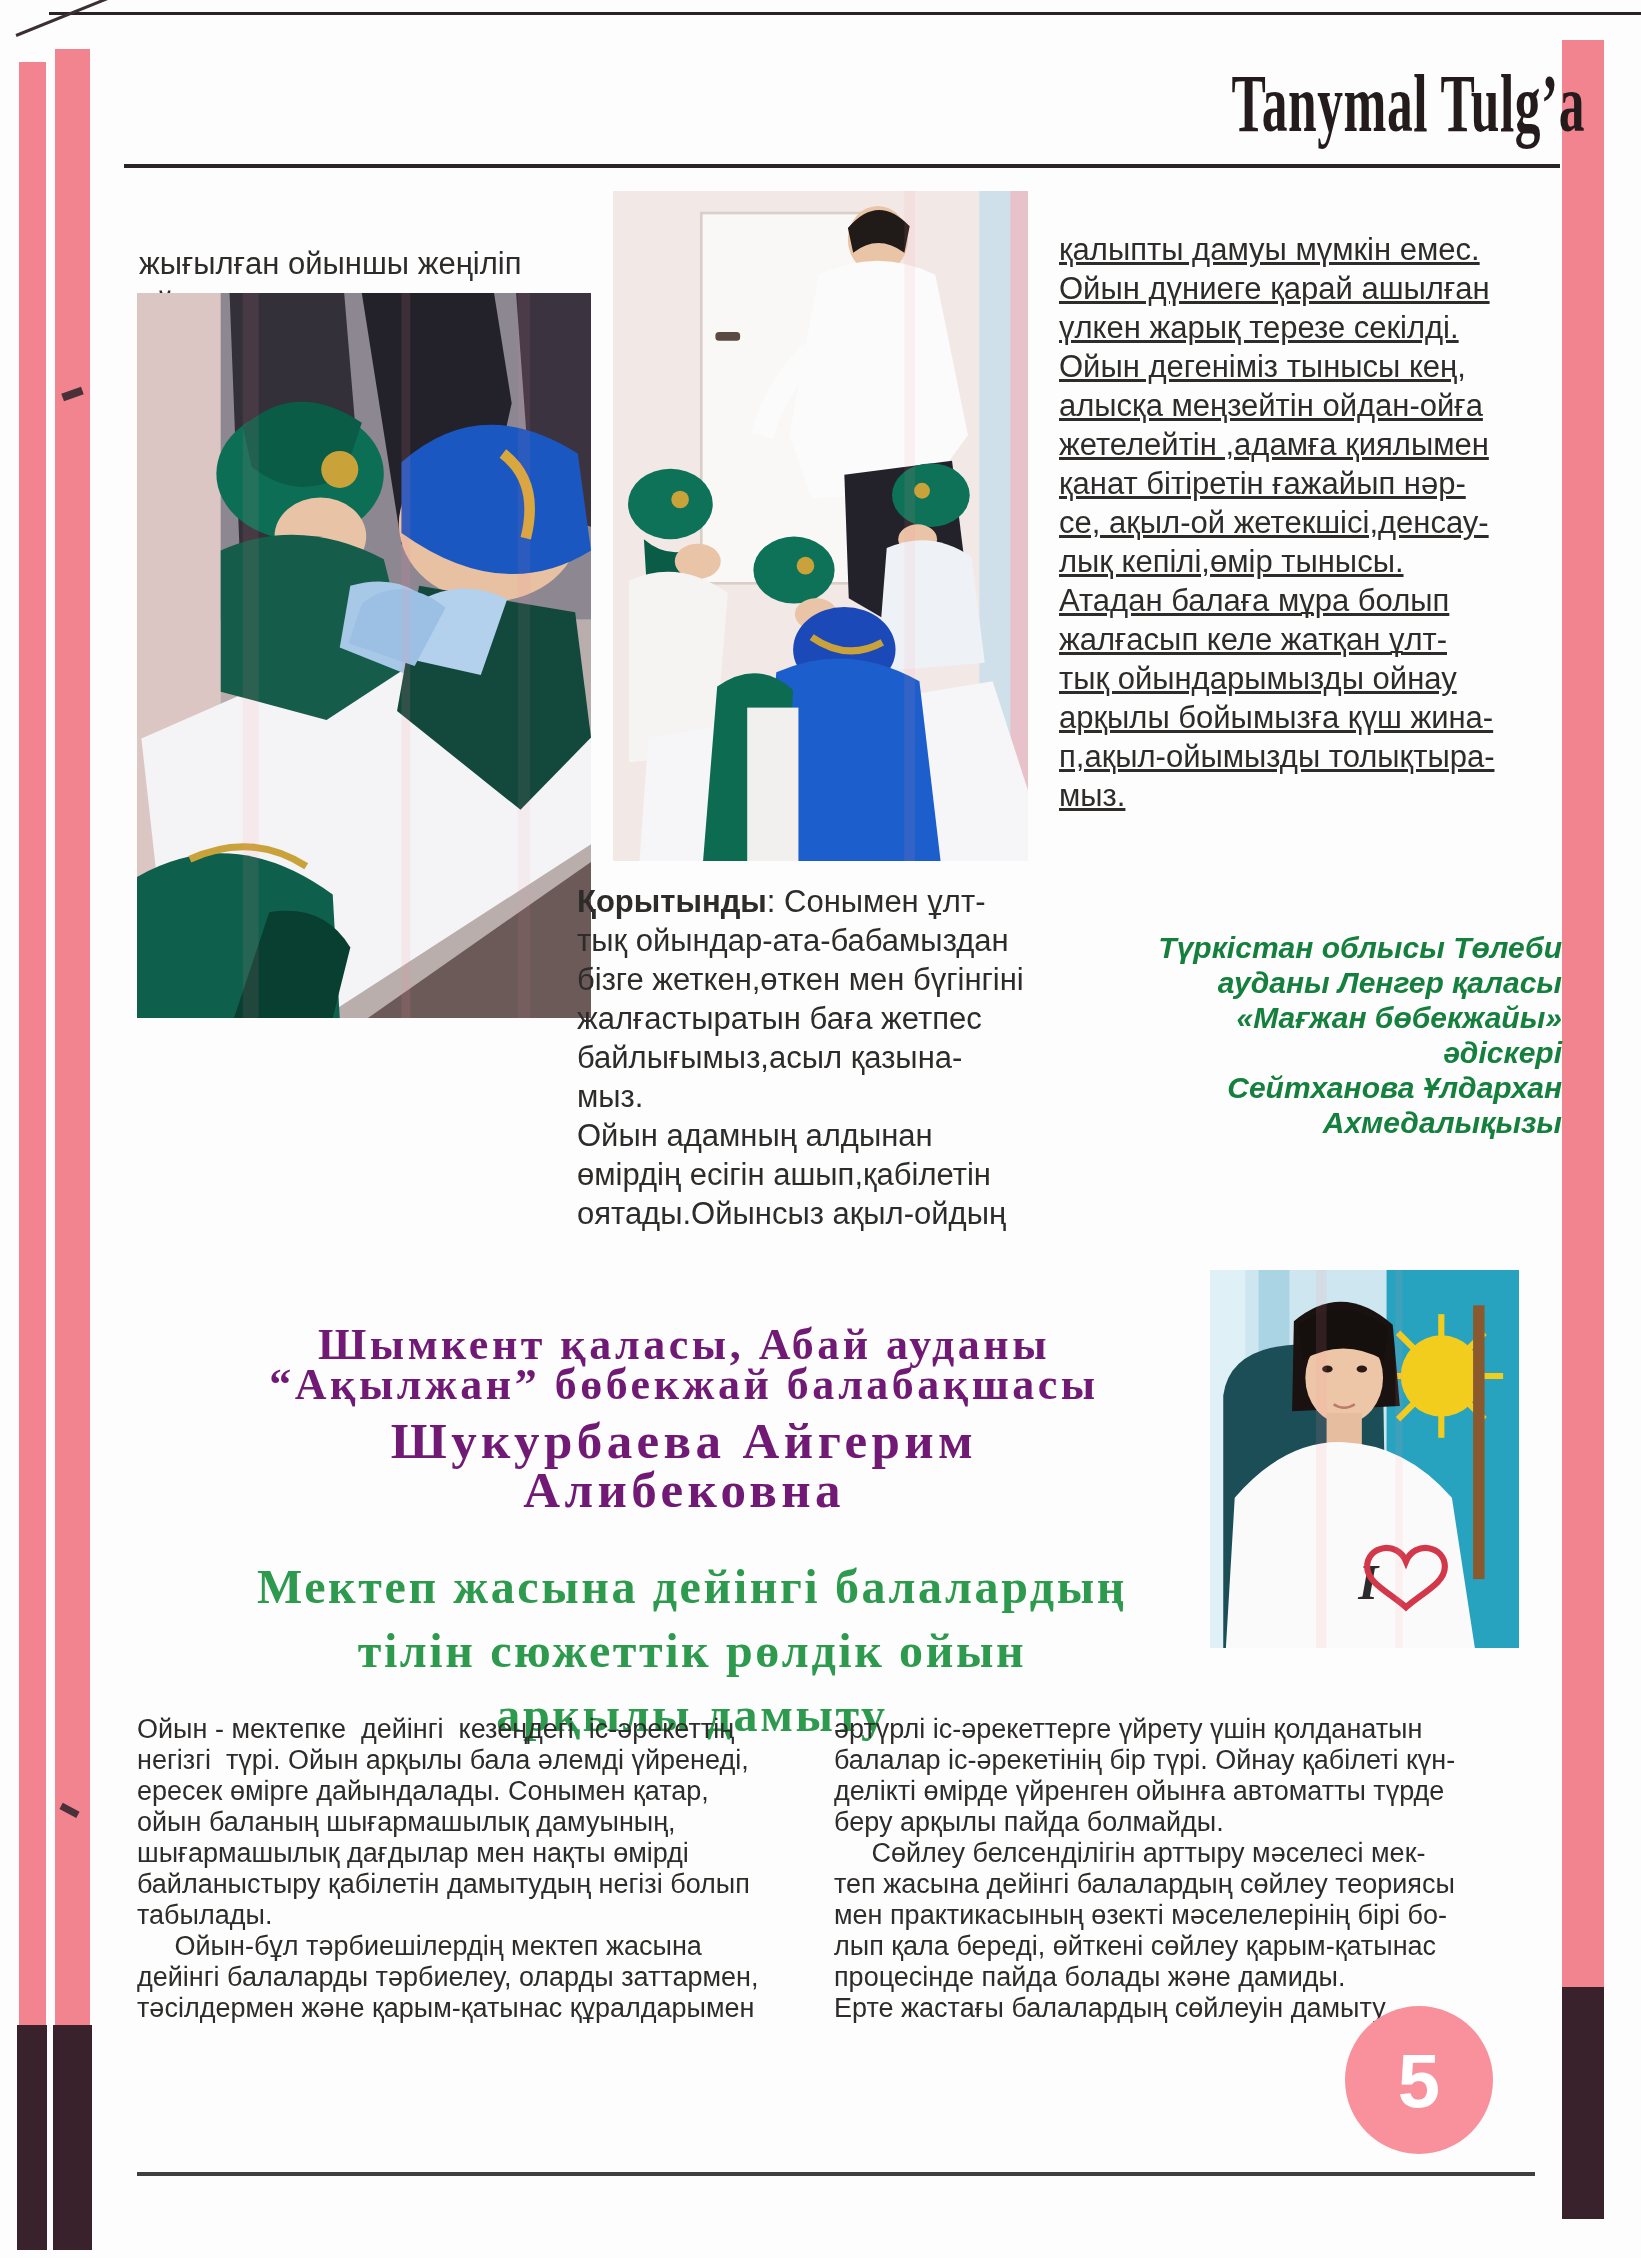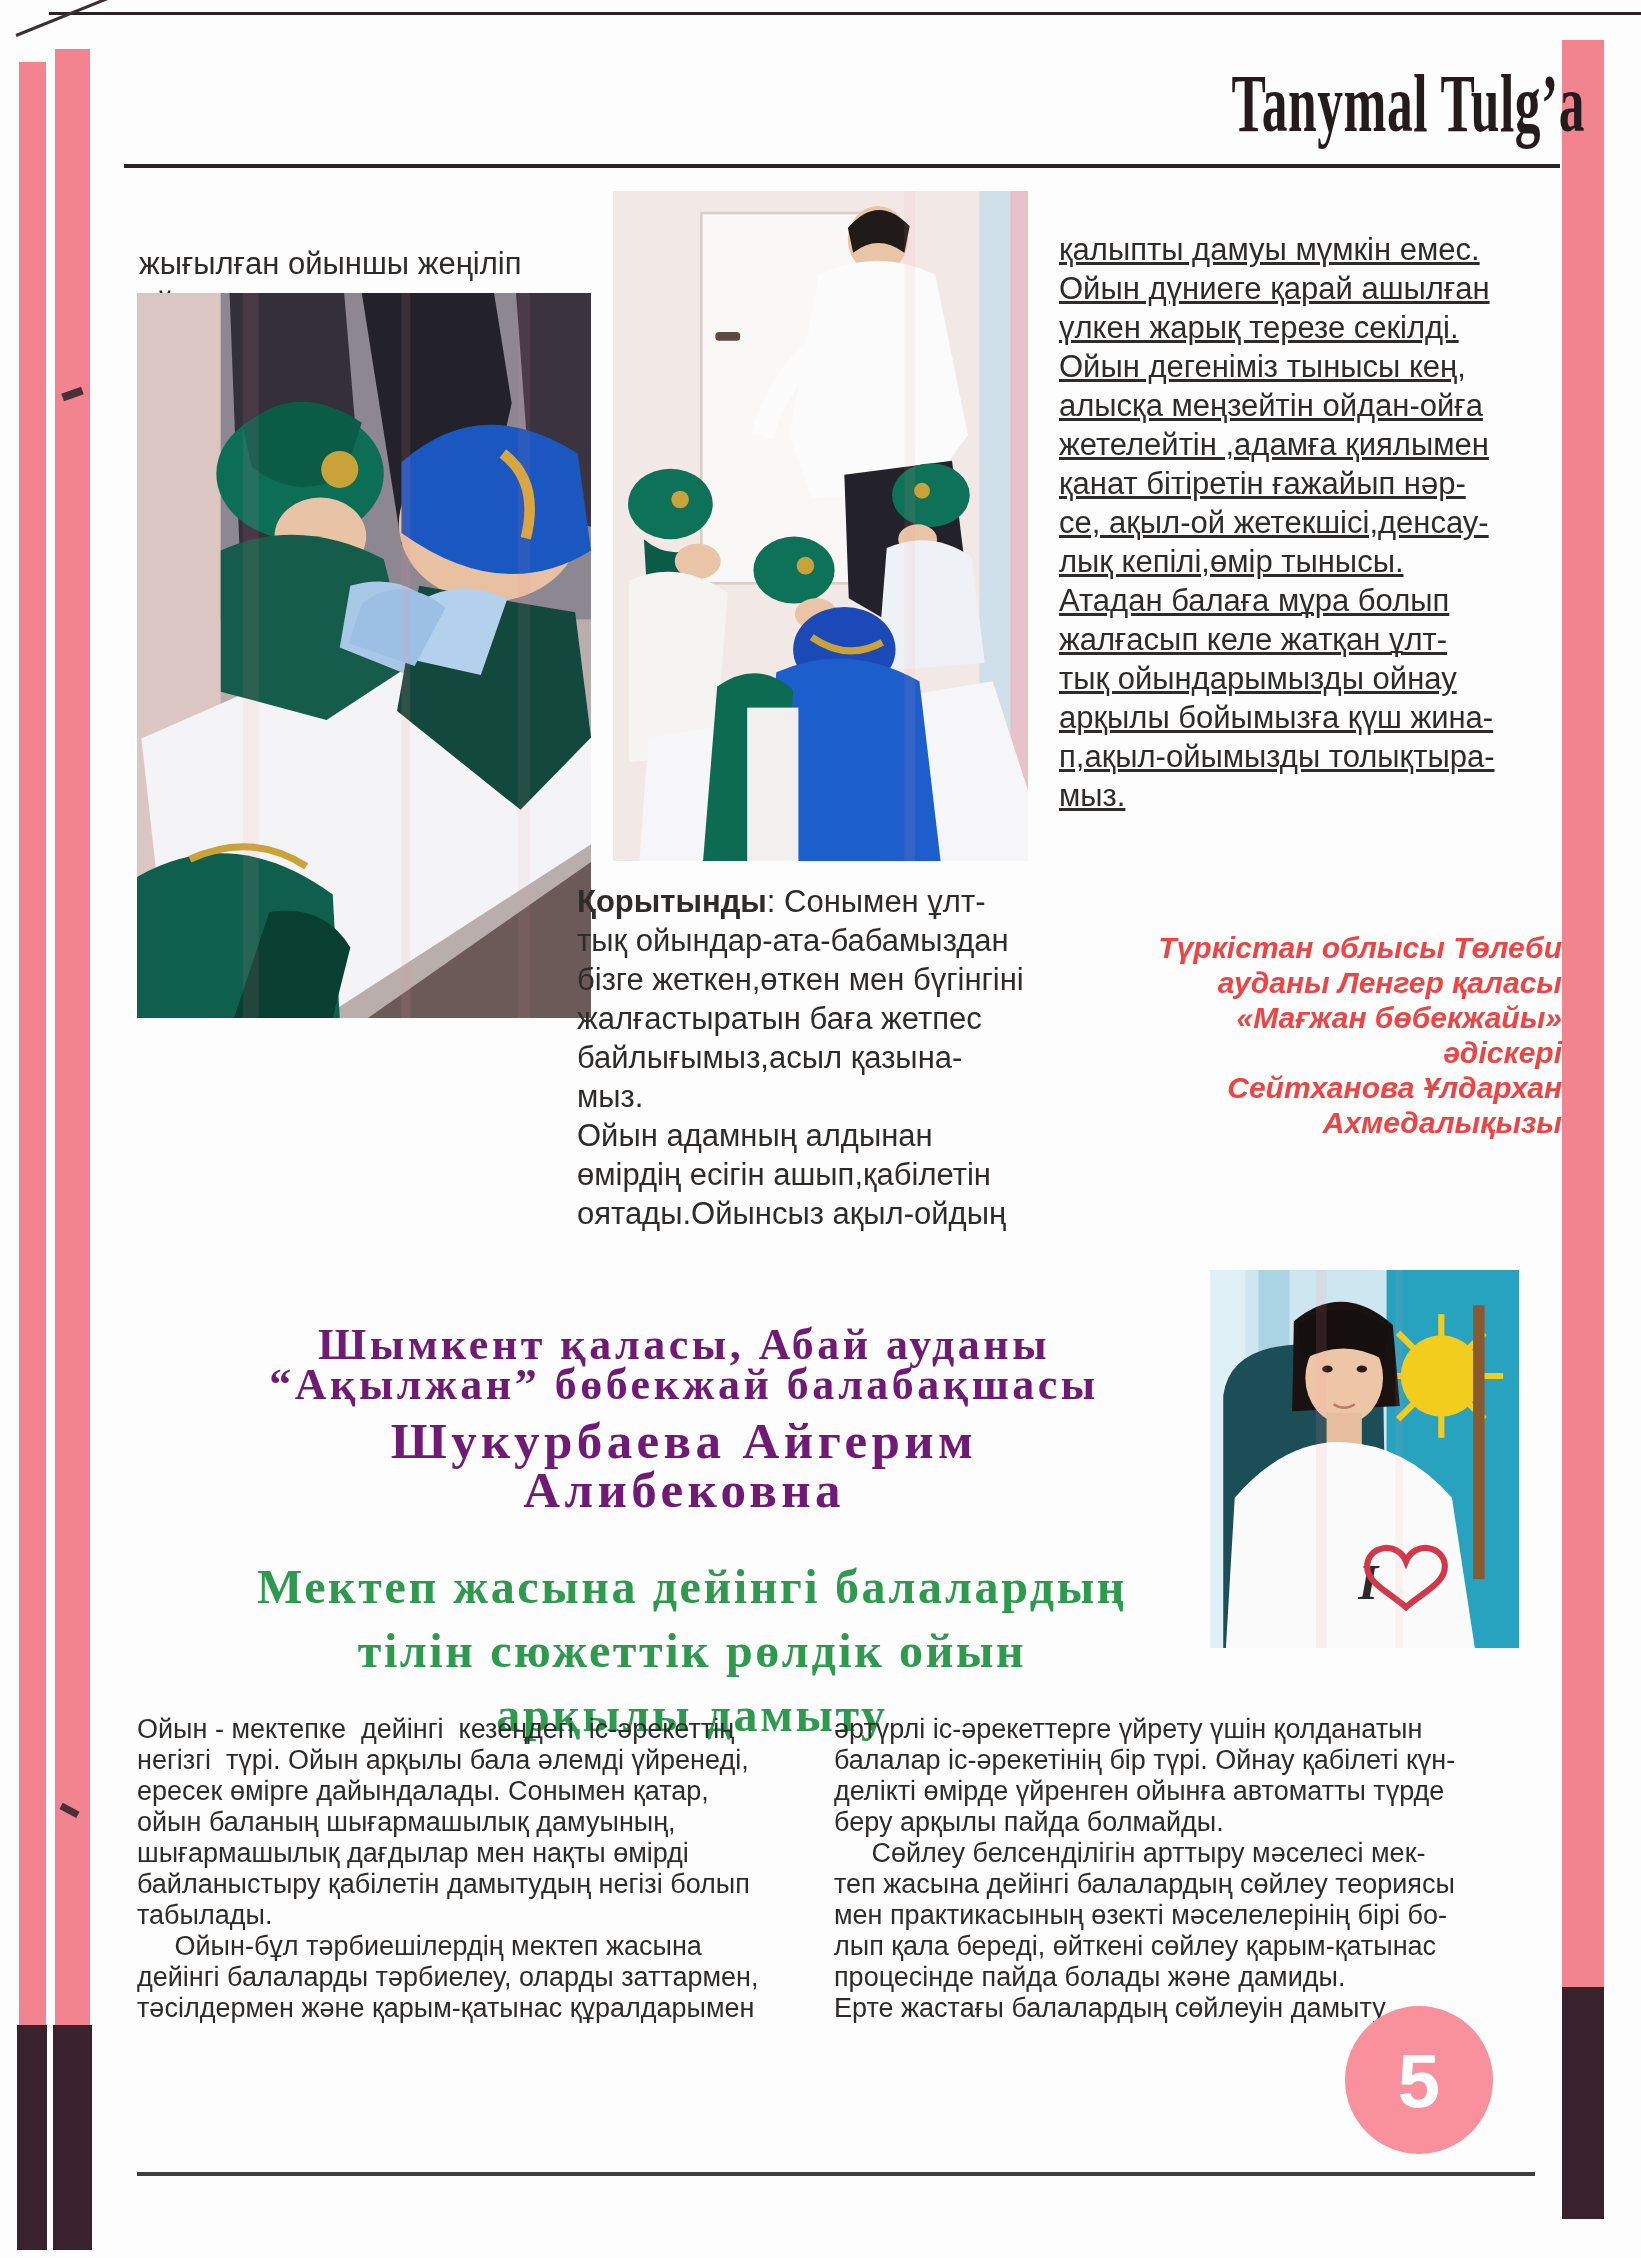--- a/index.html
+++ b/index.html
@@ -30,21 +30,21 @@
   }
   .masthead-rule{position:absolute;left:124px;top:164px;width:1436px;height:4.4px;background:#2b2426;}
 
   
   .caption-top-left{left:139px;top:196px;font-size:31px;line-height:40px;}
   .col-top-right{left:1059px;top:182px;width:529px;font-size:31px;line-height:39px;text-decoration:underline;}
   .conclusion{left:577px;top:882px;width:476px;font-size:31px;line-height:39px;}
   .conclusion .bold{font-weight:bold;}
   .attribution{
     right:105px;top:882px;width:565px;text-align:right;
-    font-weight:bold;font-style:italic;font-size:30px;line-height:35px;color:#ef4444;
+    font-weight:bold;font-style:italic;font-size:30px;line-height:35px;color:#15803d;
   }
 
   
   .heading-block{left:168px;top:1277px;width:1032px;text-align:center;color:#701a75;
     font-family:"Liberation Serif", serif;font-weight:bold;}
   .heading-location{font-size:44px;line-height:40px;letter-spacing:3.5px;}
   .heading-name{font-size:51px;line-height:49px;letter-spacing:4.4px;margin-top:12px;}
   .article-title{
     left:154px;top:1507px;width:1076px;text-align:center;color:#2d9a4e;
     font-family:"Liberation Serif", serif;font-weight:bold;font-size:48px;line-height:64px;letter-spacing:2.6px;

